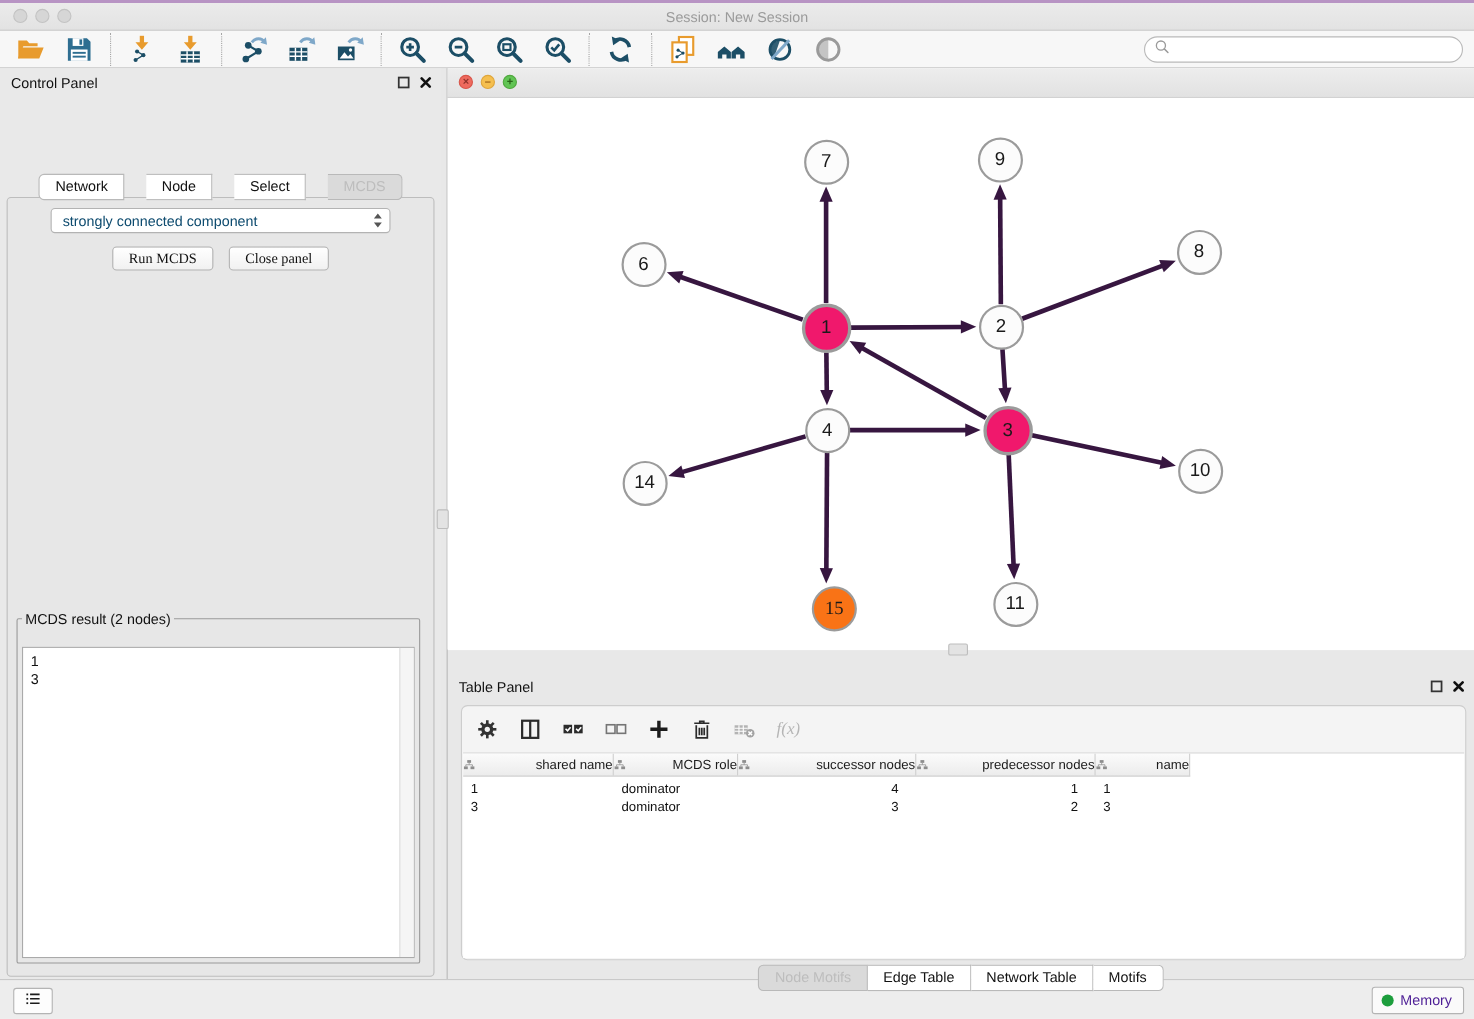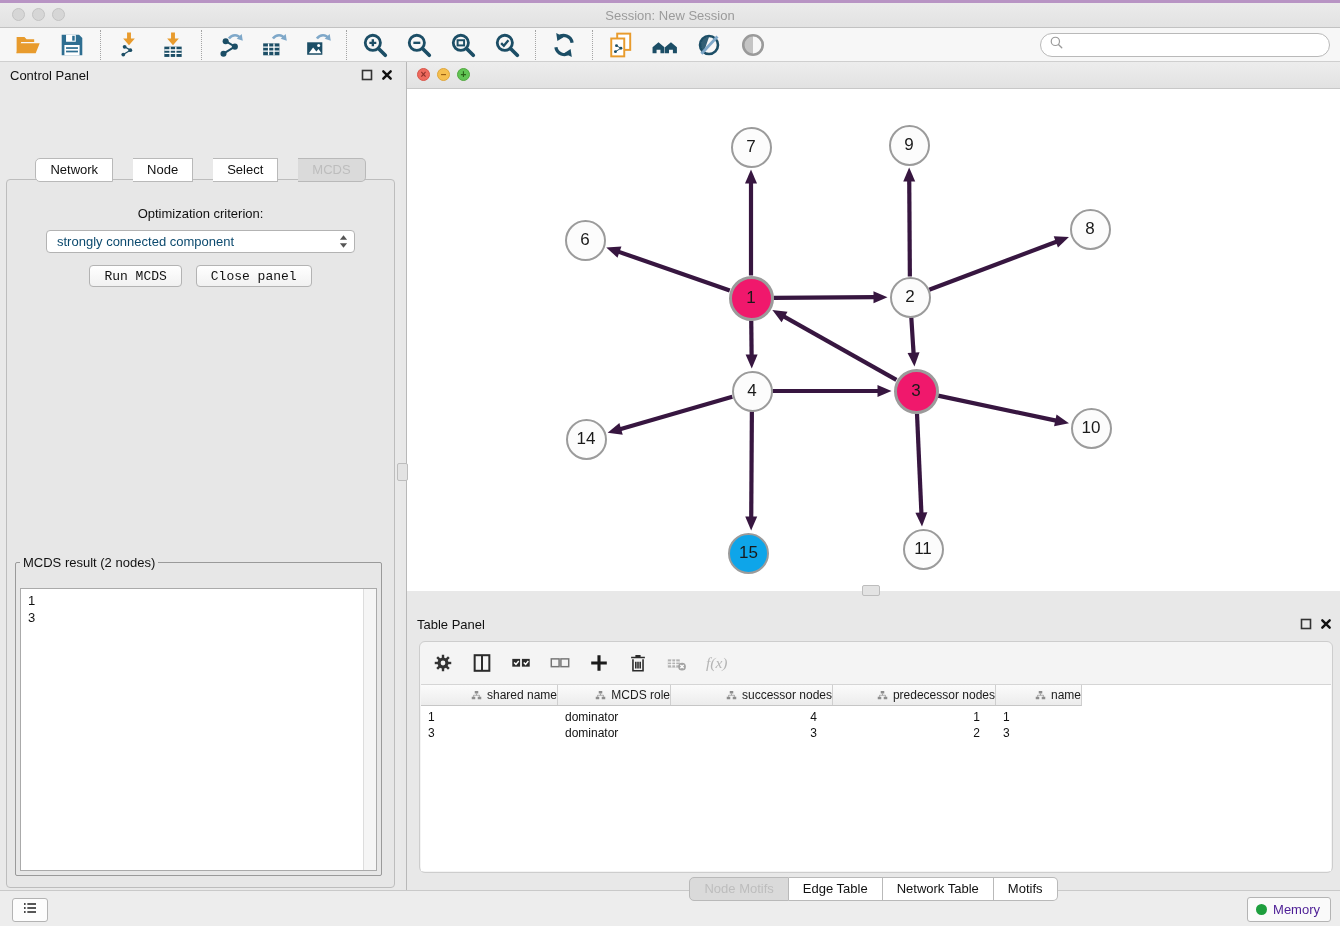--- a/index.html
+++ b/index.html
@@ -43,21 +43,21 @@
   #cp-content{position:absolute;left:6px;right:6px;top:117px;bottom:2px;background:#e7e7e7;
     border:1px solid #bdbdbd;border-radius:4px;}
   #opt-label{margin-top:26px;text-align:center;font-size:13px;color:#111;}
   #criterion{margin:9px auto 0;width:309px;height:23px;background:#fff;border:1px solid #b3b3b3;
     border-radius:4px;display:flex;align-items:center;font-size:13px;color:#0c4a6e;padding-left:10px;
     box-sizing:border-box;cursor:pointer;}
   #criterion .cv{flex:1;}
   #criterion svg{width:9px;height:15px;margin-right:6px;}
   #cp-buttons{margin-top:12px;display:flex;justify-content:center;gap:14px;}
   #cp-buttons button{height:22px;padding:0 14px;font-size:13px;color:#111;background:linear-gradient(#ffffff,#f1f1f1);
-    border:1px solid #b3b3b3;border-radius:4px;cursor:pointer;font-family:Liberation Mono, monospace;}
+    border:1px solid #b3b3b3;border-radius:4px;cursor:pointer;font-family:Liberation Serif, serif;}
   #result-box{position:absolute;left:8px;right:12px;top:375px;bottom:11px;border:1px solid #9a9a9a;
     margin:0;padding:2px;border-radius:2px;}
   #result-box legend{font-size:13px;color:#111;padding:0 3px;margin-left:2px;}
   #result-inner{position:absolute;left:4px;right:4px;top:18px;bottom:4px;background:#fff;border:1px solid #aaa;}
   #result-text{position:absolute;left:0;top:0;right:12px;bottom:0;padding:3px 7px;font-size:13px;color:#111;line-height:17px;}
   #result-scroll{position:absolute;right:0;top:0;bottom:0;width:12px;background:#f5f5f5;border-left:1px solid #ddd;}
 
   
   #right{position:absolute;left:406px;top:62px;width:934px;height:828px;border-left:1px solid #b8b8b8;box-sizing:border-box;}
 
@@ -81,21 +81,21 @@
   
   #table-panel{position:absolute;left:0;top:533px;width:933px;height:295px;margin-top:16px;}
   #tp-container{position:absolute;left:12px;right:7px;top:30px;bottom:33px;background:#f4f4f4;
     border:1px solid #cdcdcd;border-radius:6px;}
   #tp-toolbar{display:flex;align-items:center;gap:17px;height:42px;padding-left:12px;}
   .tpbtn{width:22px;height:22px;border:none;background:transparent;padding:0;cursor:pointer;}
   .tpbtn svg{width:22px;height:22px;display:block;}
   #tbl{position:absolute;left:1px;right:1px;top:42px;bottom:1px;background:#fff;overflow:hidden;border-top:1px solid #d5d5d5;}
   #tbl-head{display:flex;height:21px;background:linear-gradient(#fbfbfb,#ececec);border-bottom:1px solid #c6c6c6;
     box-sizing:border-box;width:661px;border-right:1px solid #cfcfcf;}
-  .hcell{display:flex;align-items:center;justify-content:flex-end;gap:5px;font-size:12px;color:#1b1b1b;
+  .hcell{display:flex;align-items:center;justify-content:space-between;gap:5px;font-size:12px;color:#1b1b1b;
     border-right:1px solid #cfcfcf;box-sizing:border-box;height:100%;}
   .hcell:last-child{border-right:none;}
   .hcell svg{width:11px;height:11px;}
   .trow{display:flex;height:16px;align-items:center;cursor:default;}
   .trow:first-child{margin-top:3px;}
   .tcell{font-size:12px;color:#111;box-sizing:border-box;white-space:nowrap;overflow:hidden;}
   #tp-tabs{bottom:5px;}
 
   
   #statusbar{position:absolute;left:0;top:890px;width:1340px;height:36px;background:#ededed;border-top:1px solid #c9c9c9;box-sizing:border-box;}
@@ -288,21 +288,20 @@
           </span>
       </span>
     </div>
     <div id="cp-tabs" class="tabrow">
         <span class="tab">Network</span>
         <span class="tab">Node</span>
         <span class="tab">Select</span>
         <span class="tab sel">MCDS</span>
       </div>
     <div id="cp-content">
-      <div id="opt-label">Optimization criterion:</div>
       <div id="criterion">
         <span class="cv">strongly connected component</span>
         <svg viewBox="0 0 10 16">
             <path fill="#555" d="M5 1l4 5H1zM5 15l4-5H1z"></path>
           </svg>
       </div>
       <div id="cp-buttons">
         <button>Run MCDS</button>
         <button>Close panel</button>
       </div>
@@ -365,21 +364,21 @@
           <div class="gnode" style="left: 323.5px; top: 37.5px; width: 41px; height: 41px; background: rgb(252, 252, 252); border: 2.5px solid rgb(155, 155, 155); color: rgb(26, 26, 26);">7</div>
           <div class="gnode" style="left: 481.5px; top: 35.5px; width: 41px; height: 41px; background: rgb(252, 252, 252); border: 2.5px solid rgb(155, 155, 155); color: rgb(26, 26, 26);">9</div>
           <div class="gnode" style="left: 157.5px; top: 130.5px; width: 41px; height: 41px; background: rgb(252, 252, 252); border: 2.5px solid rgb(155, 155, 155); color: rgb(26, 26, 26);">6</div>
           <div class="gnode" style="left: 662.5px; top: 119.5px; width: 41px; height: 41px; background: rgb(252, 252, 252); border: 2.5px solid rgb(155, 155, 155); color: rgb(26, 26, 26);">8</div>
           <div class="gnode" style="left: 321.5px; top: 186.5px; width: 45px; height: 45px; background: rgb(240, 24, 108); border: 3px solid rgb(155, 155, 155); color: rgb(26, 26, 26);">1</div>
           <div class="gnode" style="left: 482.5px; top: 187.5px; width: 41px; height: 41px; background: rgb(252, 252, 252); border: 2.5px solid rgb(155, 155, 155); color: rgb(26, 26, 26);">2</div>
           <div class="gnode" style="left: 324.5px; top: 281.5px; width: 41px; height: 41px; background: rgb(252, 252, 252); border: 2.5px solid rgb(155, 155, 155); color: rgb(26, 26, 26);">4</div>
           <div class="gnode" style="left: 486.5px; top: 279.5px; width: 45px; height: 45px; background: rgb(240, 24, 108); border: 3px solid rgb(155, 155, 155); color: rgb(26, 26, 26);">3</div>
           <div class="gnode" style="left: 158.5px; top: 329.5px; width: 41px; height: 41px; background: rgb(252, 252, 252); border: 2.5px solid rgb(155, 155, 155); color: rgb(26, 26, 26);">14</div>
           <div class="gnode" style="left: 663.5px; top: 318.5px; width: 41px; height: 41px; background: rgb(252, 252, 252); border: 2.5px solid rgb(155, 155, 155); color: rgb(26, 26, 26);">10</div>
-          <div class="gnode" style="left: 321px; top: 443.5px; width: 41px; height: 41px; background: #0ea5e9; border: 2.5px solid rgb(155, 155, 155); color: rgb(26, 26, 26);">15</div>
+          <div class="gnode" style="left: 331px; top: 443.5px; width: 41px; height: 41px; background: #f97316; border: 2.5px solid rgb(155, 155, 155); color: rgb(26, 26, 26); font-family: Liberation Serif, serif;">15</div>
           <div class="gnode" style="left: 495.5px; top: 439.5px; width: 41px; height: 41px; background: rgb(252, 252, 252); border: 2.5px solid rgb(155, 155, 155); color: rgb(26, 26, 26);">11</div>
         </div>
     </div>
 
     <div id="table-panel">
       <div class="panel-head">
         <span class="ph-title">Table Panel</span>
         <span class="ph-icons">
           <span class="float-ic">
               <svg viewBox="0 0 12 12">

